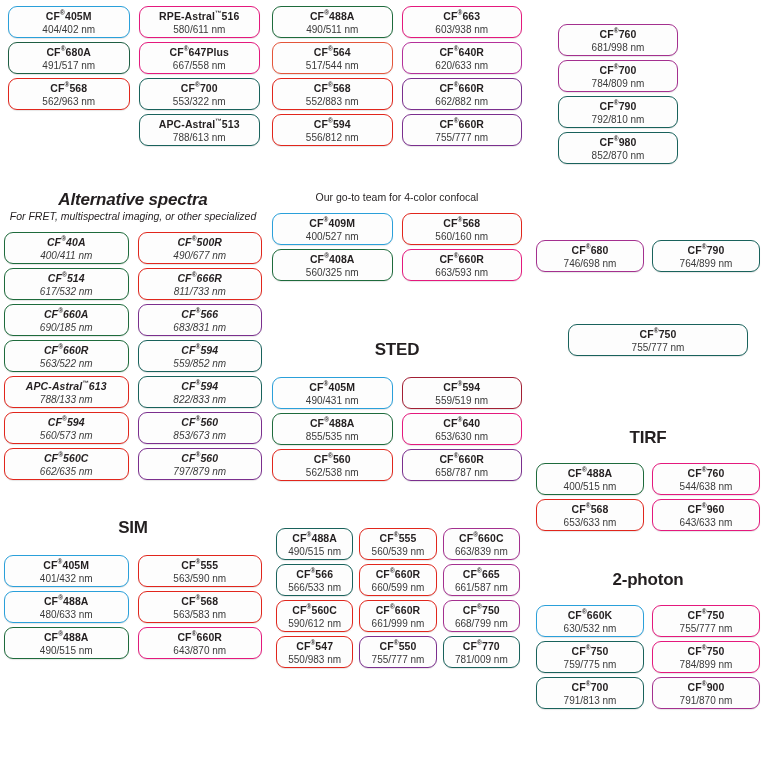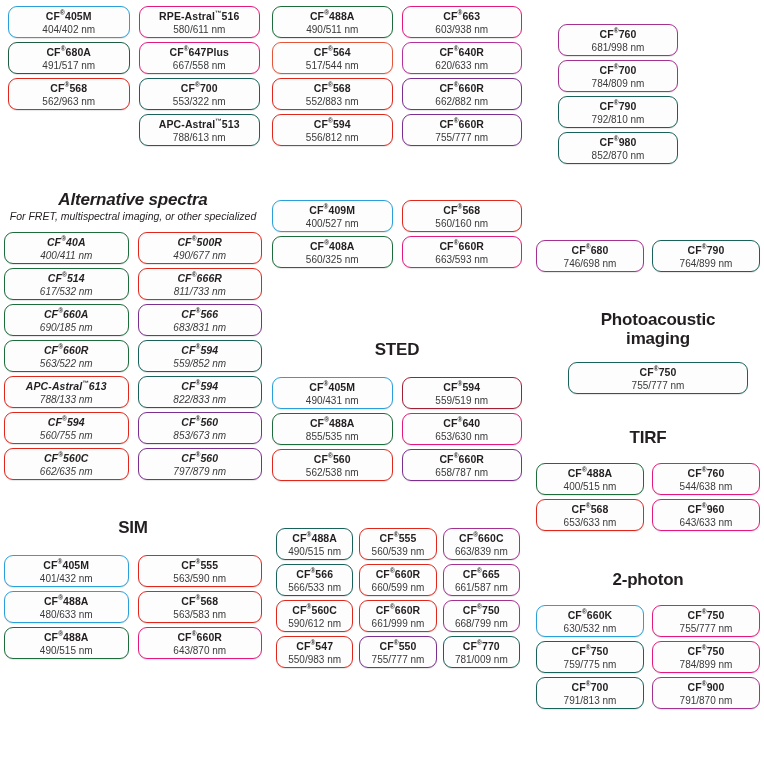--- a/index.html
+++ b/index.html
@@ -195,21 +195,21 @@
           <div class="pill" style="border-color: rgb(30, 107, 60);">
             <div class="nm">CF<sup>®</sup>660R</div>
             <div class="sp">563/522 nm</div>
           </div>
           <div class="pill" style="border-color: rgb(225, 38, 28);">
             <div class="nm">APC-Astral<sup>™</sup>613</div>
             <div class="sp">788/133 nm</div>
           </div>
           <div class="pill" style="border-color: rgb(225, 38, 28);">
             <div class="nm">CF<sup>®</sup>594</div>
-            <div class="sp">560/755 nm</div>
+            <div class="sp">560/573 nm</div>
           </div>
           <div class="pill" style="border-color: rgb(225, 38, 28);">
             <div class="nm">CF<sup>®</sup>560C</div>
             <div class="sp">662/635 nm</div>
           </div>
         </div>
       <div class="colstack">
           <div class="pill" style="border-color: rgb(225, 38, 28);">
             <div class="nm">CF<sup>®</sup>500R</div>
             <div class="sp">490/677 nm</div>
@@ -236,20 +236,21 @@
           </div>
           <div class="pill" style="border-color: rgb(123, 47, 142);">
             <div class="nm">CF<sup>®</sup>560</div>
             <div class="sp">797/879 nm</div>
           </div>
         </div>
     </div>
   </div>
 
   <div class="block" style="left:272px;top:190px;width:250px;">
+    <div class="sec-sub">Our go-to team for 4-color confocal</div>
     <div class="grid g2" style="margin-top:10px;">
       <div class="colstack">
           <div class="pill" style="border-color: rgb(42, 160, 218);">
             <div class="nm">CF<sup>®</sup>409M</div>
             <div class="sp">400/527 nm</div>
           </div>
           <div class="pill" style="border-color: rgb(30, 107, 60);">
             <div class="nm">CF<sup>®</sup>408A</div>
             <div class="sp">560/325 nm</div>
           </div>
@@ -405,21 +406,20 @@
       <div class="colstack">
           <div class="pill" style="border-color: rgb(25, 98, 92);">
             <div class="nm">CF<sup>®</sup>790</div>
             <div class="sp">764/899 nm</div>
           </div>
         </div>
     </div>
   </div>
 
   <div class="block" style="left:568px;top:310px;width:180px;">
-    <div class="sec-title">Photoacoustic imaging</div>
     <div style="margin-top:14px;">
       <div class="colstack">
           <div class="pill" style="border-color: rgb(25, 98, 92);">
             <div class="nm">CF<sup>®</sup>750</div>
             <div class="sp">755/777 nm</div>
           </div>
         </div>
     </div>
   </div>
 

